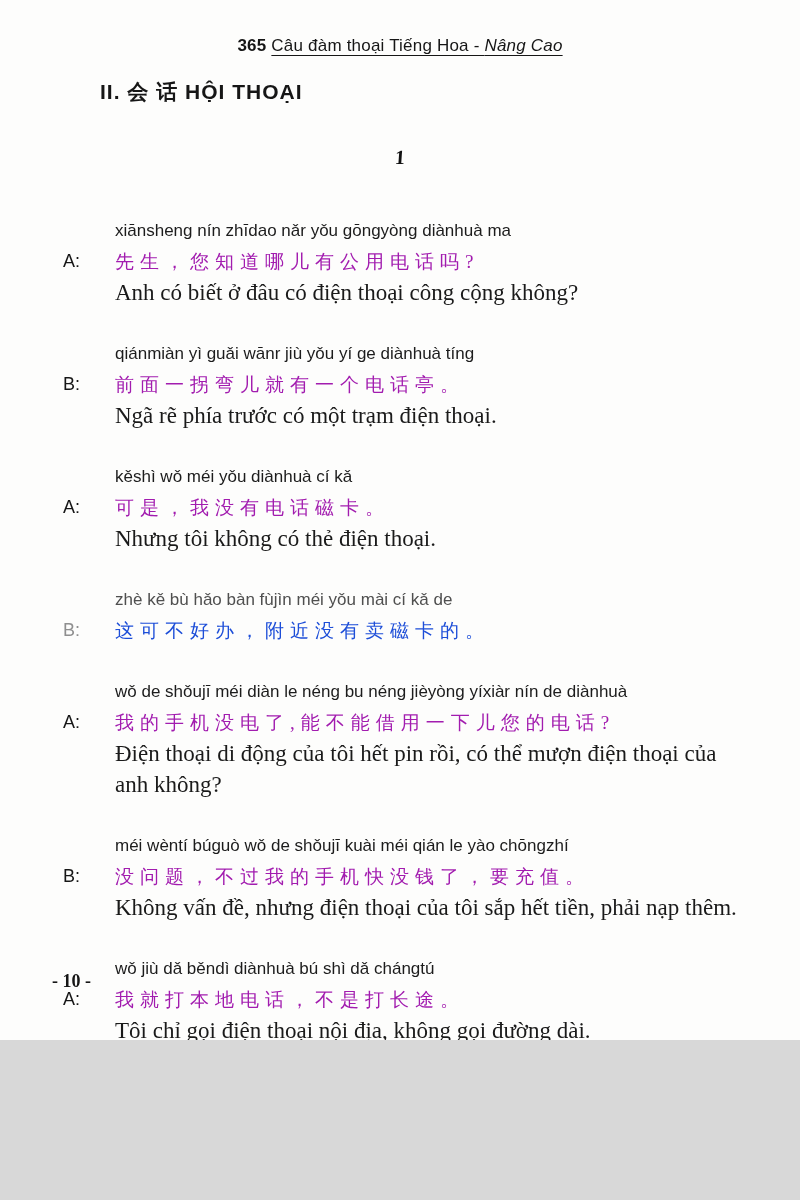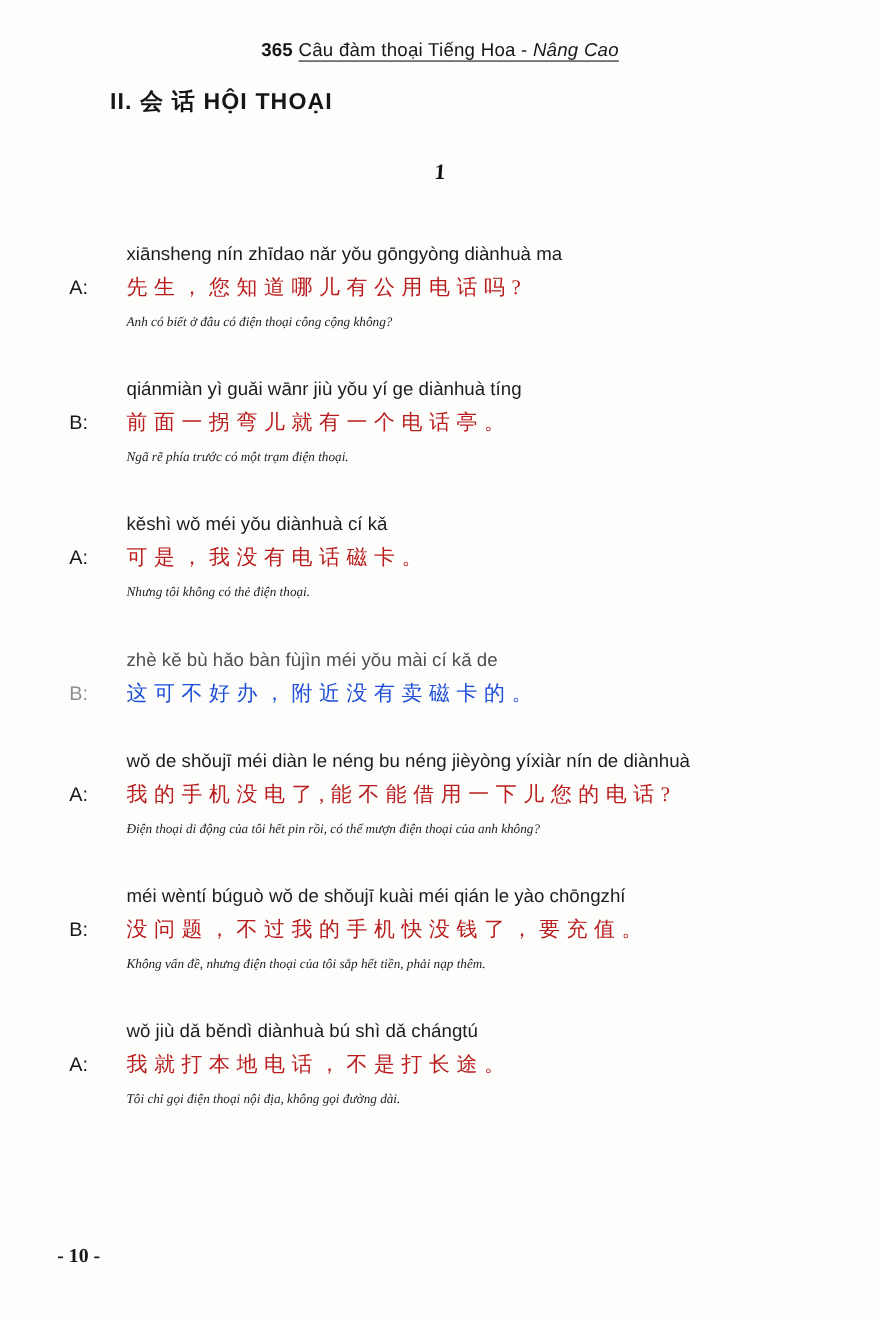--- a/index.html
+++ b/index.html
@@ -1,19 +1,19 @@
 <!DOCTYPE html>
 <html><head>
 <meta charset="utf-8">
 <style>
   html, body { margin: 0; padding: 0; background: #d8d8d8; }
   .page {
     position: relative;
     width: 800px;
-    height: 1200px;
+    height: 1040px;
     margin: 0 auto;
     background: #fdfdfc;
     color: #161616;
     font-family: "Liberation Sans", sans-serif;
     overflow: hidden;
     box-sizing: border-box;
   }
   .header {
     padding-top: 36px;
     text-align: center;
@@ -64,26 +64,25 @@
   }
   .speaker {
     font-size: 18px;
     line-height: 31px;
     font-family: "Liberation Sans", sans-serif;
   }
   .chinese {
     font-family: "Liberation Serif", serif;
     font-size: 19px;
     letter-spacing: 6px;
-    color: #b91c1c;
+    color: #a21caf;
   }
   .viet {
     font-family: "Liberation Serif", serif;
-    font-style: italic;
-    font-size: 12px;
+    font-size: 23px;
     color: #1a1a1a;
   }
   .entry.faded .speaker { color: #8f8f8f; }
   .entry.faded .chinese { color: #1d4ed8; }
   .entry.faded .pinyin  { color: #4f4f4f; }
   .entry.faded .viet    { color: #3c3c3c; }
 
   .footer {
     position: absolute;
     left: 52px;

